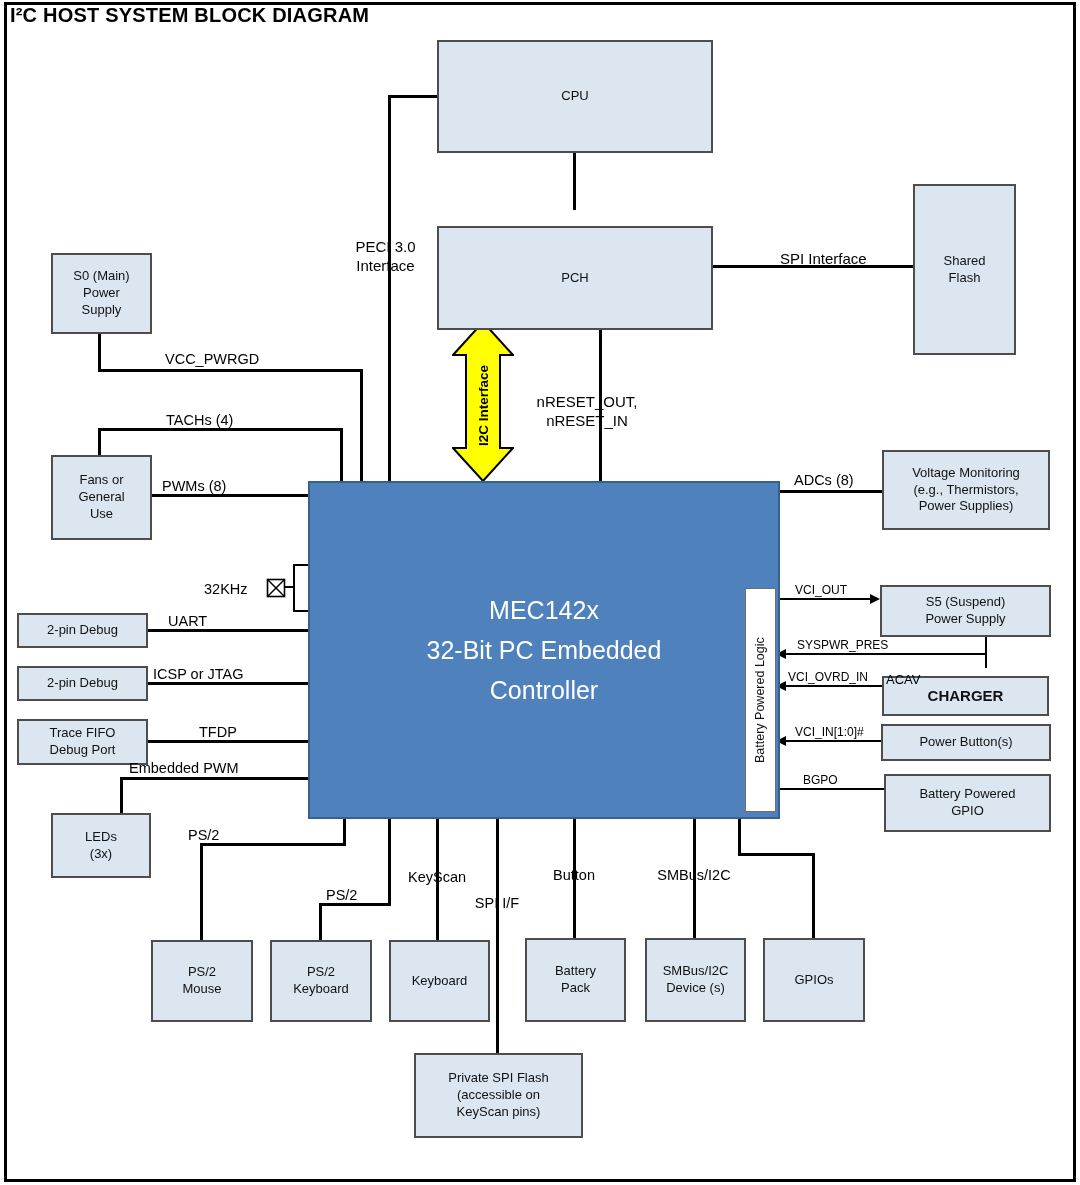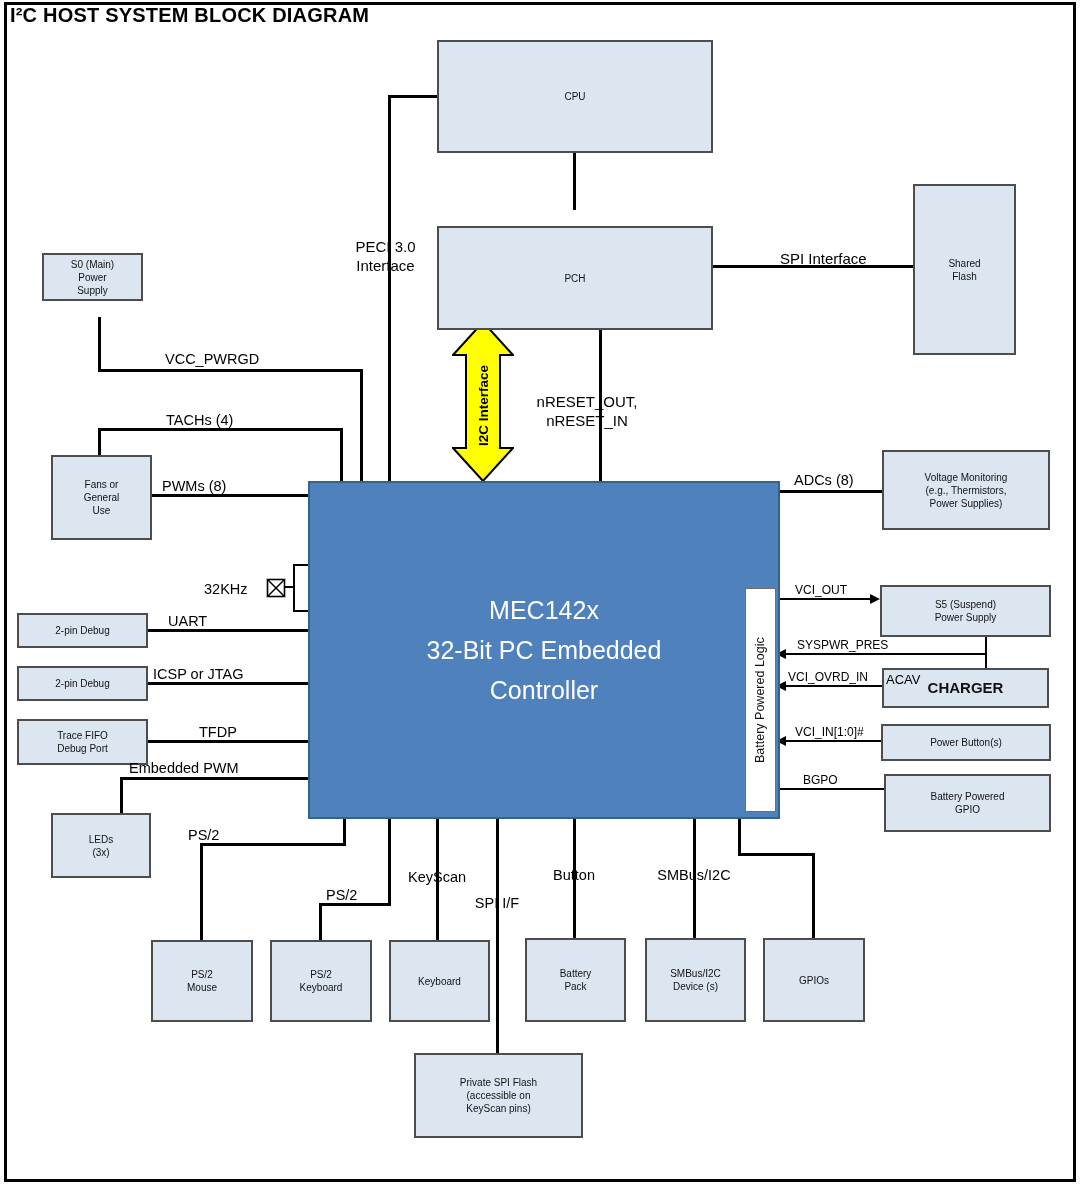--- a/index.html
+++ b/index.html
@@ -3,24 +3,24 @@
 <meta charset="utf-8">
 <style>
   * { margin:0; padding:0; box-sizing:border-box; }
   html,body { background:#ffffff; }
   body { font-family:"Liberation Sans","DejaVu Sans",sans-serif; color:#000; }
   .canvas { position:relative; width:1080px; height:1185px; background:#fff; overflow:hidden; }
   .frame { position:absolute; left:4px; top:2px; right:4px; bottom:3px; border:3px solid #000; pointer-events:none; }
   .title { position:absolute; left:10px; top:4px; font-size:20px; font-weight:bold; letter-spacing:.2px; }
   .box { position:absolute; background:var(--block-fill,#dce6f1); border:2px solid var(--block-border,#4d4d4d);
          display:flex; align-items:center; justify-content:center; text-align:center;
-         white-space:pre-line; font-size:10px; line-height:1.3; color:#111; }
+         white-space:pre-line; font-size:13px; line-height:1.3; color:#111; }
   .box.mec { background:var(--mec-fill,#4f81bd); color:var(--mec-text,#fff); font-size:25px; line-height:1.6; border-color:#35618e; }
   .box.bpl { background:#fff; border:1.5px solid #6f6f6f; font-size:12.5px; writing-mode:vertical-rl; transform:rotate(180deg); line-height:1; }
-  .box.bold { font-weight:bold; font-size:15px; }
+  .box.bold { font-weight:bold; font-size:15px;margin-top:8px; }
   .w { position:absolute; background:var(--wire,#000); }
   .lbl { position:absolute; font-size:14.5px; white-space:pre-line; line-height:1.25; }
   .lbl.c { text-align:center; }
   .lbl.md { font-size:15px; }
   .lbl.sm { font-size:12px; }
   .lbl.s13 { font-size:13px; }
   .tri { position:absolute; width:0; height:0; }
   .tri.left  { border-top:5px solid transparent; border-bottom:5px solid transparent; border-right:10px solid #000; }
   .tri.right { border-top:5px solid transparent; border-bottom:5px solid transparent; border-left:10px solid #000; }
   .tri.up    { border-left:5px solid transparent; border-right:5px solid transparent; border-bottom:10px solid #000; }
@@ -90,21 +90,21 @@
 
   <svg style="position:absolute;left:452px;top:321px" width="62" height="161" viewBox="0 0 62 161">
     <polygon points="31,1 61,34 48,34 48,127 61,127 31,160 1,127 14,127 14,34 1,34" fill="#ffff00" stroke="#000" stroke-width="2" stroke-linejoin="miter"></polygon>
     <text transform="translate(36,125) rotate(-90)" font-size="13.5" font-weight="bold" fill="#000">I2C Interface</text>
   </svg>
 
   <div class="box" style="left:437px;top:40px;width:276px;height:113px">CPU</div>
   <div class="box" style="left:437px;top:226px;width:276px;height:104px">PCH</div>
   <div class="box" style="left:913px;top:184px;width:103px;height:171px">Shared
 Flash</div>
-  <div class="box" style="left:42px;top:253px;width:101px;height:48px">S0 (Main)
+  <div class="box" style="left:51px;top:253px;width:101px;height:81px">S0 (Main)
 Power
 Supply</div>
   <div class="box" style="left:51px;top:455px;width:101px;height:85px">Fans or
 General
 Use</div>
   <div class="box" style="left:17px;top:613px;width:131px;height:35px">2-pin Debug</div>
   <div class="box" style="left:17px;top:666px;width:131px;height:35px">2-pin Debug</div>
   <div class="box" style="left:17px;top:719px;width:131px;height:46px">Trace FIFO
 Debug Port</div>
   <div class="box" style="left:51px;top:813px;width:100px;height:65px">LEDs

